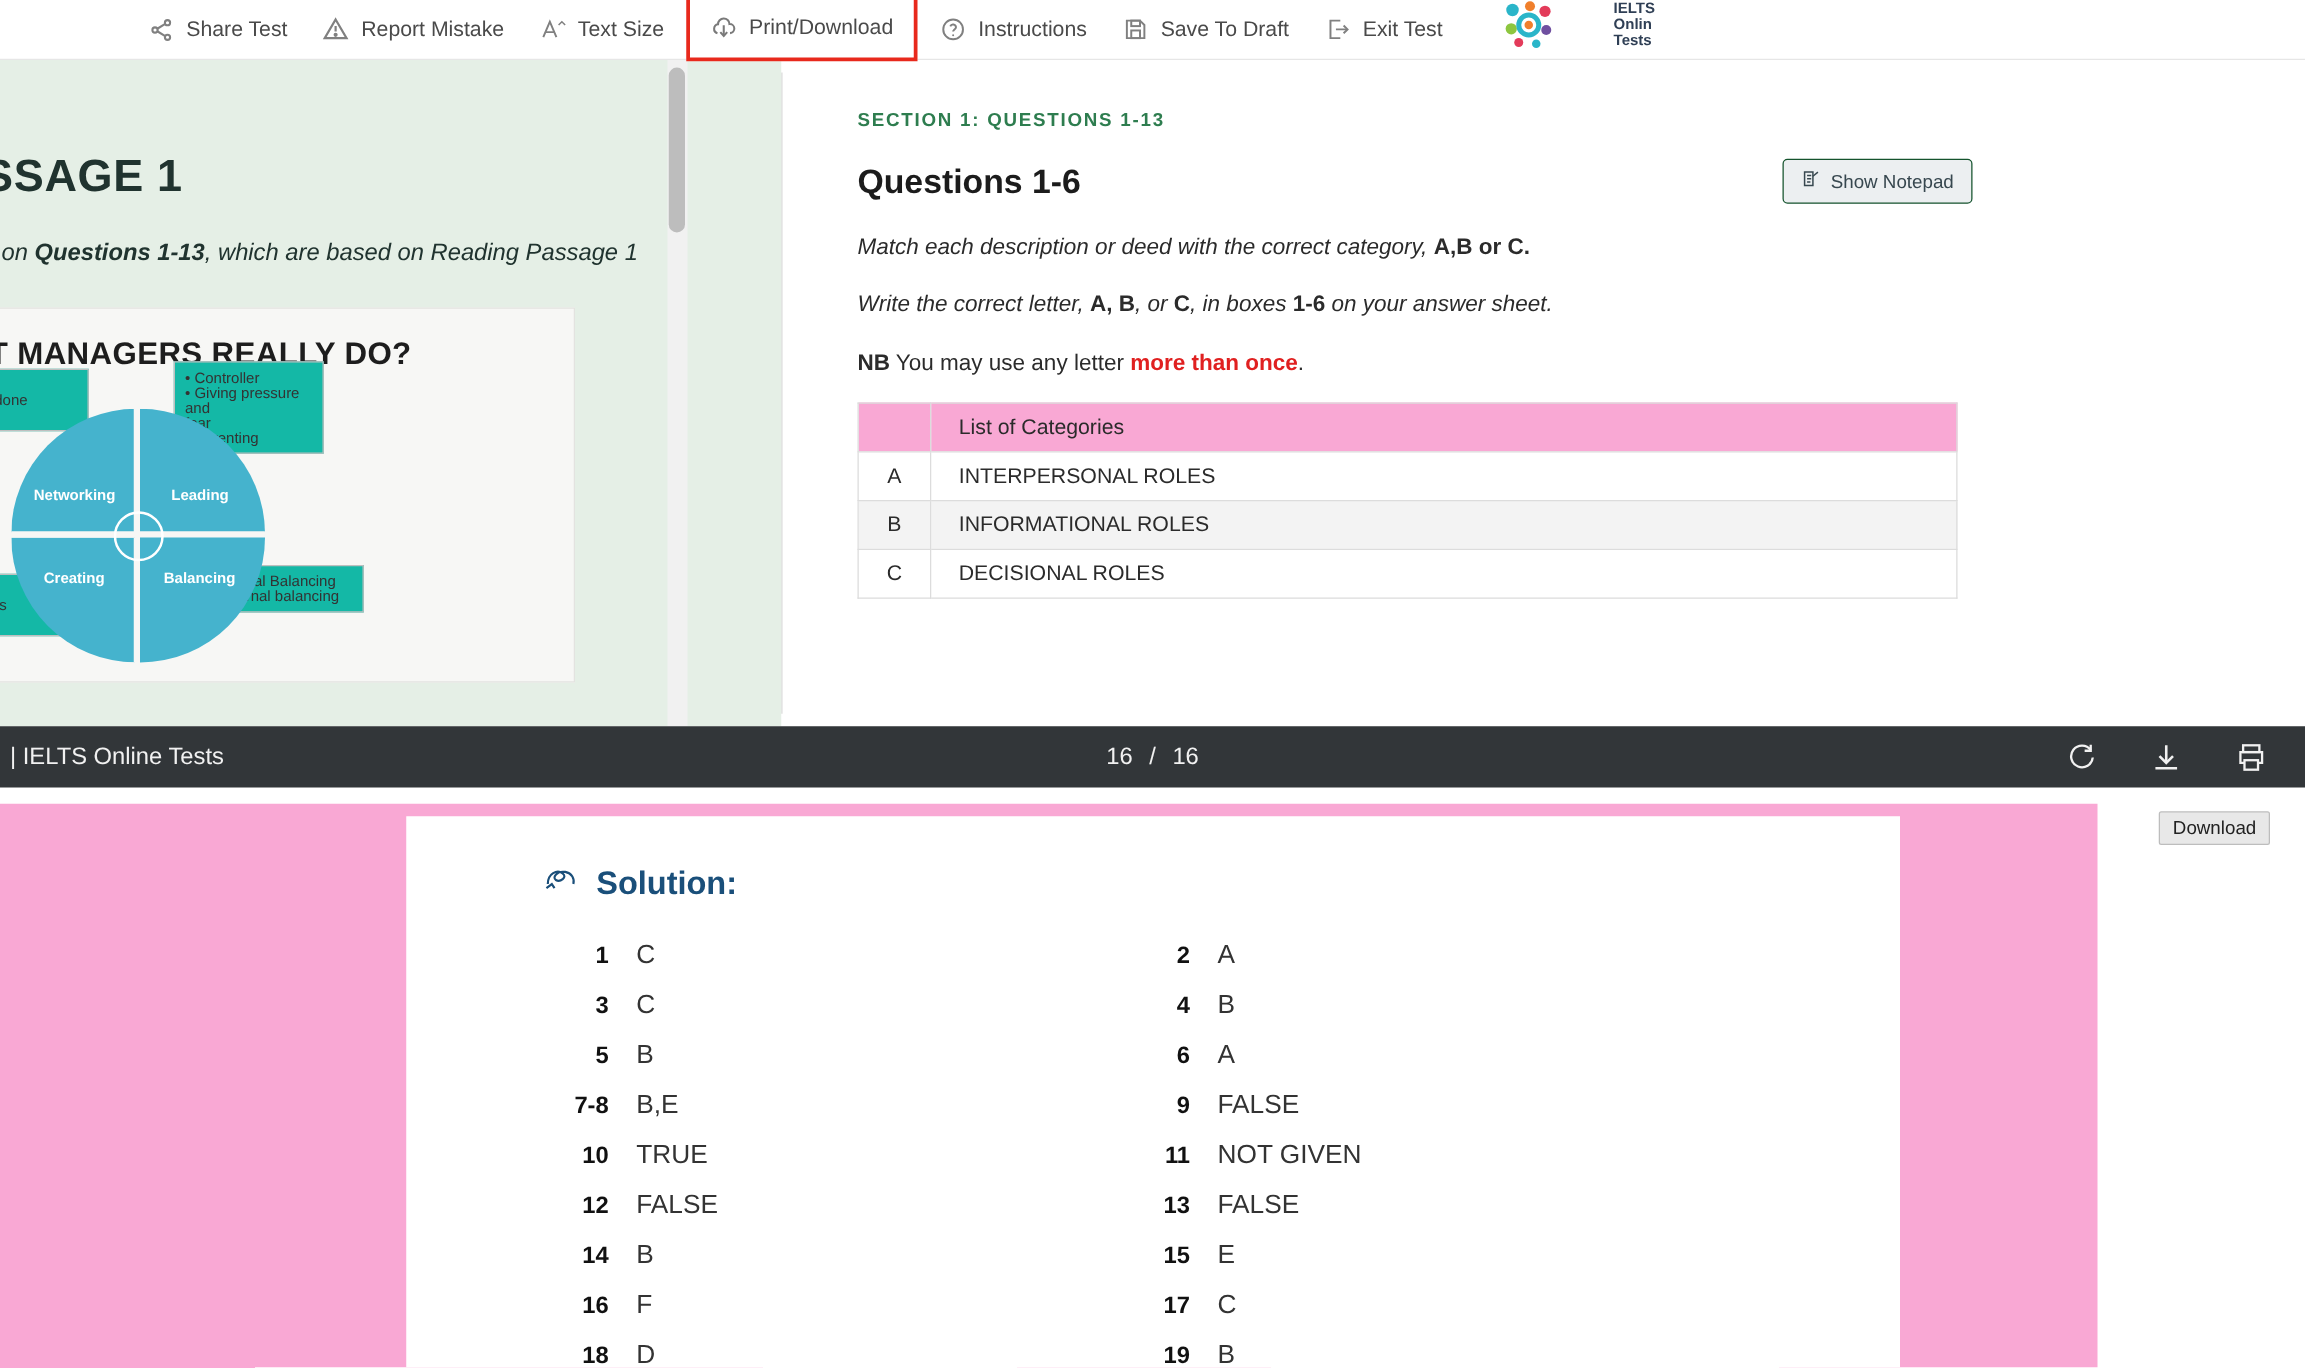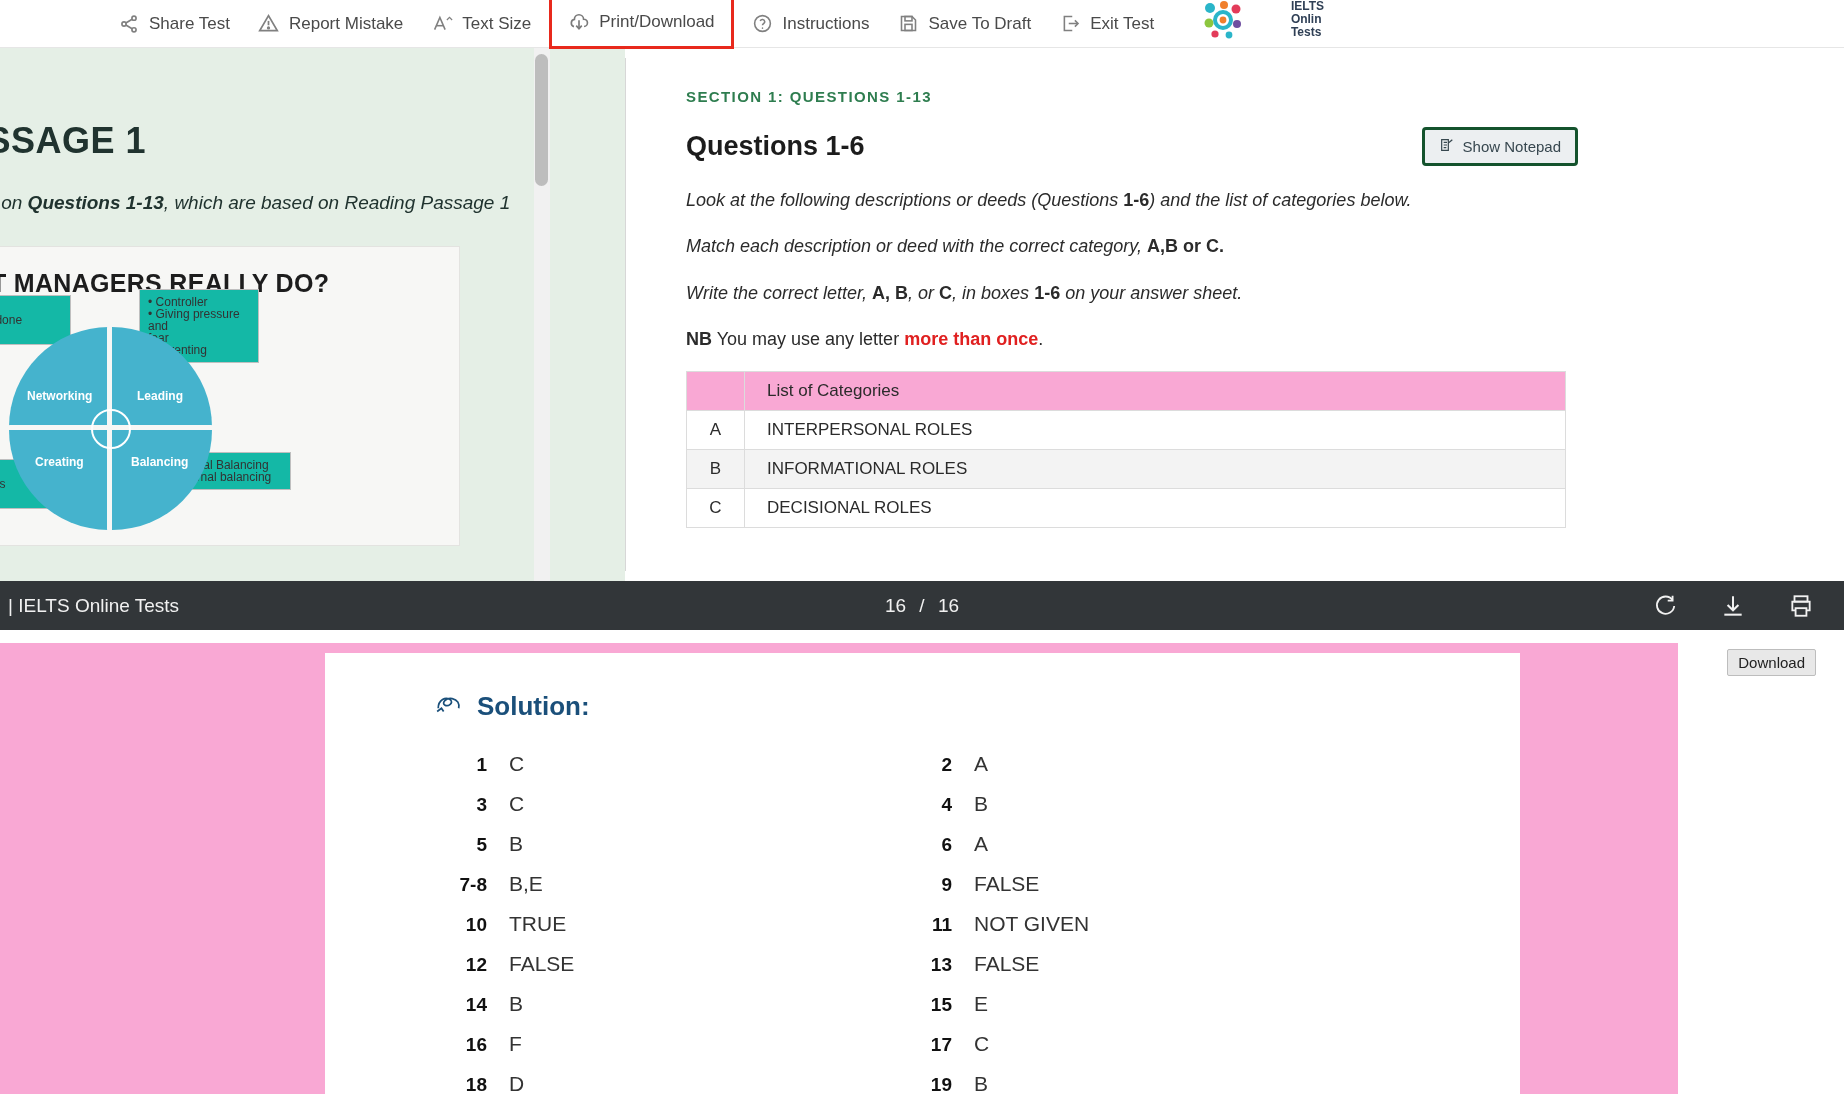--- a/index.html
+++ b/index.html
@@ -81,21 +81,21 @@
   .divider { width: 1px; background: #d7d7d7; margin: 10px 0; }
   .scroll-track { position: absolute; left: 534px; top: 0; width: 16px; height: 533px; background: #f1f1f1; }
   .scroll-thumb { position: absolute; left: 535px; top: 6px; width: 13px; height: 132px; background: #bdbdbd; border-radius: 7px; }
 
   .right-pane { flex: 1; padding: 40px 0 0 60px; position: relative; }
   .sec-label { font-size: 15px; font-weight: bold; letter-spacing: 1.4px; color: #2e7d4f; }
   .q-head-row { display: flex; align-items: center; justify-content: space-between; margin-top: 22px; padding-right: 266px; }
   .q-title { font-size: 27px; font-weight: bold; color: #1c1c1c; }
   .notepad-btn {
     display: flex; align-items: center; gap: 8px;
-    background: #eceff1; border: 3px solid #14532d; border-radius: 4px;
+    background: #eceff1; border: 1px solid #14532d; border-radius: 4px;
     padding: 7px 14px; font-size: 15px; color: #37474f; cursor: pointer;
   }
   .instr { font-size: 18px; color: #2b2b2b; margin-top: 22px; font-style: italic; line-height: 1.35; }
   .instr.nb { font-style: normal; }
   .instr b { font-style: normal; font-weight: bold; }
   .red { color: #e02020; font-weight: bold; font-style: normal; }
 
   table.cats { border-collapse: collapse; margin-top: 20px; width: 880px; font-size: 17px; color: #2b2b2b; }
   table.cats th, table.cats td { border: 1px solid #dcdcdc; padding: 9px 0; }
   table.cats th { background: #f9a8d4; font-weight: normal; text-align: left; }
@@ -286,23 +286,20 @@
             <svg viewBox="0 0 24 24" width="16" height="16" fill="none" stroke="#37474f" stroke-width="1.8">
               <path d="M4 4 h10 v16 H4 Z"></path>
                 <path d="M14 9 l6 -5"></path>
                 <path d="M7 8 h5 M7 12 h5 M7 16 h4"></path>
             </svg>
           </span>
           <span>Show Notepad</span>
         </div>
       </div>
 
-      <div class="instr">
-        <span>Look at the following descriptions or deeds (Questions </span><b>1-6</b><span>) and the list of categories below.</span>
-      </div>
 
       <div class="instr">
         <span>Match each description or deed with the correct category, </span><b>A,B or C.</b>
       </div>
 
       <div class="instr">
         <span>Write the correct letter, </span><b>A, B</b><span>, or </span><b>C</b><span>, in boxes </span><b>1-6</b><span> on your answer sheet.</span>
       </div>
 
       <div class="instr nb">

